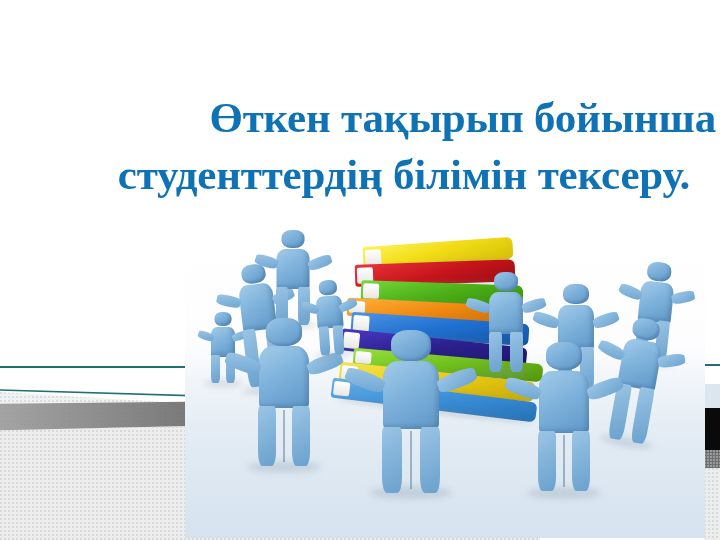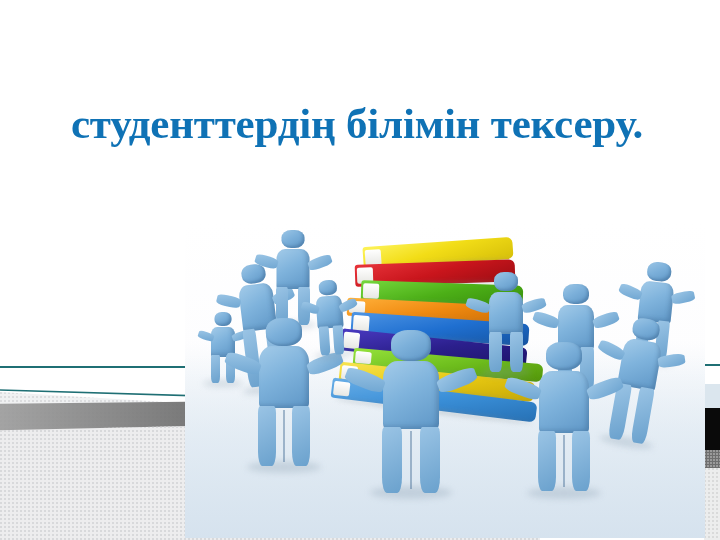--- a/index.html
+++ b/index.html
@@ -119,22 +119,22 @@
   .title-line {
     display: block;
     font-family: "Liberation Serif", serif;
     font-weight: bold;
     font-size: 43px;
     letter-spacing: -0.2px;
     color: #0f72b5;
     white-space: nowrap;
   }
   .title-line.line-2 {
-    text-align: center;
-    margin-top: 6px;
+    text-align: right;
+    margin-top: 12px;
     padding-right: 26px;
   }
 
   
   .photo {
     position: absolute;
     left: 185px;
     top: 222px;
     width: 520px;
     height: 316px;
@@ -222,20 +222,21 @@
       <div class="chip chip-teal-rule"></div>
       <div class="chip chip-white2"></div>
       <div class="chip chip-paleblue"></div>
       <div class="chip chip-black"></div>
       <div class="chip chip-gray"></div>
       <div class="chip chip-lightgray"></div>
     </div>
   </div>
 
   <div class="title-block">
+    <span class="title-line line-1">Өткен тақырып бойынша</span>
     <span class="title-line line-2">студенттердің білімін тексеру.</span>
   </div>
 
   <div class="photo">
     <div class="photo-inner">
       <div class="floor"></div>
 
       <div class="books">
 
         <div class="book" style="left:26px; top:0px; width:150px; height:22px; transform:rotate(-4deg);">

